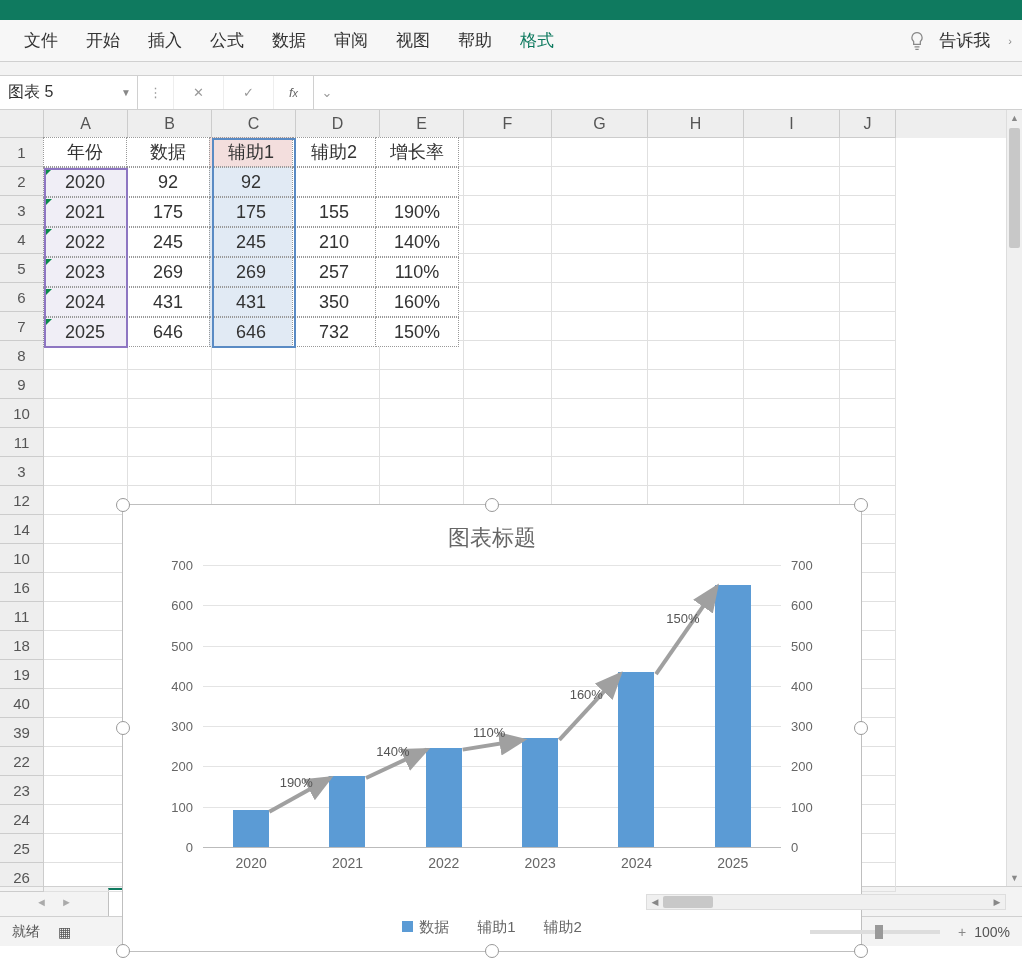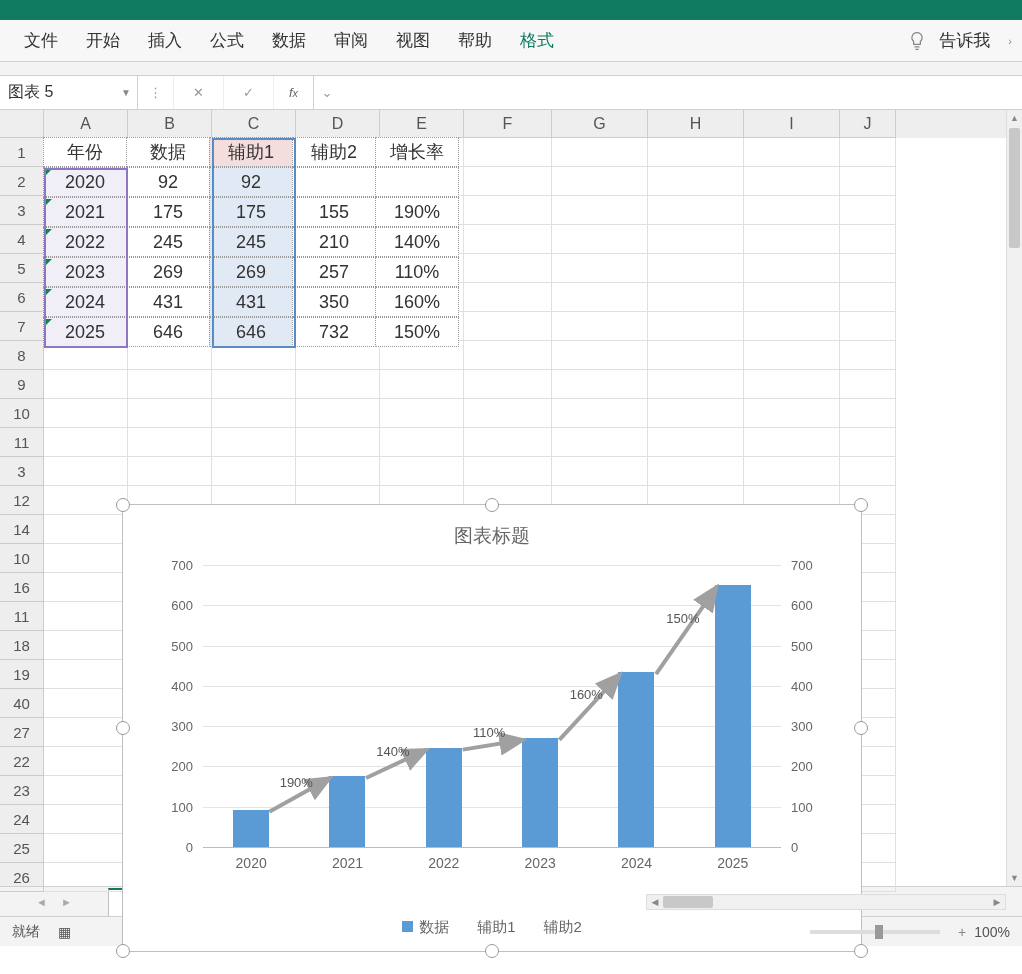--- a/index.html
+++ b/index.html
@@ -40,21 +40,21 @@
   .sel-c { background: #e1eaf4; }
   .hdr-c { background: #f3dedd; }
   .green-tri::before { content: ""; position: absolute; left: 1px; top: 1px; border-left: 7px solid #0a8a4a; border-bottom: 7px solid transparent; }
   
   .vscroll { position: absolute; right: 0; top: 0; width: 16px; bottom: 0; background: #f0f0f0; border-left: 1px solid #ddd; }
   .vscroll .up, .vscroll .down { height: 16px; display: flex; align-items: center; justify-content: center; color: #888; font-size: 9px; }
   .vscroll .thumb { position: absolute; left: 2px; right: 2px; top: 18px; height: 120px; background: #c8c8c8; border-radius: 2px; }
   
   .chart { position: absolute; left: 122px; top: 394px; width: 740px; height: 448px; background: #fff; border: 1px solid #bfbfbf; }
   .handle { position: absolute; width: 14px; height: 14px; border: 1.5px solid #999; background: #fff; border-radius: 50%; }
-  .chart-title { text-align: center; font-size: 19px; color: #666; padding-top: 18px; }
+  .chart-title { text-align: center; font-size: 22px; color: #666; padding-top: 18px; }
   .plot { position: absolute; left: 40px; right: 40px; top: 60px; bottom: 80px; }
   .yaxis { position: absolute; left: 0; top: 0; bottom: 24px; width: 36px; }
   .yaxis2 { position: absolute; right: 0; top: 0; bottom: 24px; width: 36px; }
   .ytick { position: absolute; font-size: 13px; color: #666; right: 6px; transform: translateY(-50%); }
   .ytick2 { position: absolute; font-size: 13px; color: #666; left: 6px; transform: translateY(-50%); }
   .grid { position: absolute; left: 40px; right: 40px; top: 0; bottom: 24px; }
   .gline { position: absolute; left: 0; right: 0; height: 1px; background: #e4e4e4; }
   .gline.base { background: #bbb; }
   .bars { position: absolute; left: 40px; right: 40px; bottom: 24px; top: 0; display: flex; justify-content: space-around; align-items: flex-end; }
   .bar { width: 36px; background: #5b9bd5; }
@@ -145,21 +145,21 @@
       <div class="row-h">11</div>
       <div class="row-h">3</div>
       <div class="row-h">12</div>
       <div class="row-h">14</div>
       <div class="row-h">10</div>
       <div class="row-h">16</div>
       <div class="row-h">11</div>
       <div class="row-h">18</div>
       <div class="row-h">19</div>
       <div class="row-h">40</div>
-      <div class="row-h">27</div>
+      <div class="row-h">39</div>
       <div class="row-h">22</div>
       <div class="row-h">23</div>
       <div class="row-h">24</div>
       <div class="row-h">25</div>
       <div class="row-h">26</div>
     </div>
   <div class="cells" id="cells">
       <div class="row">
         <div class="cell" style="width: 84px;"></div>
         <div class="cell" style="width: 84px;"></div>

